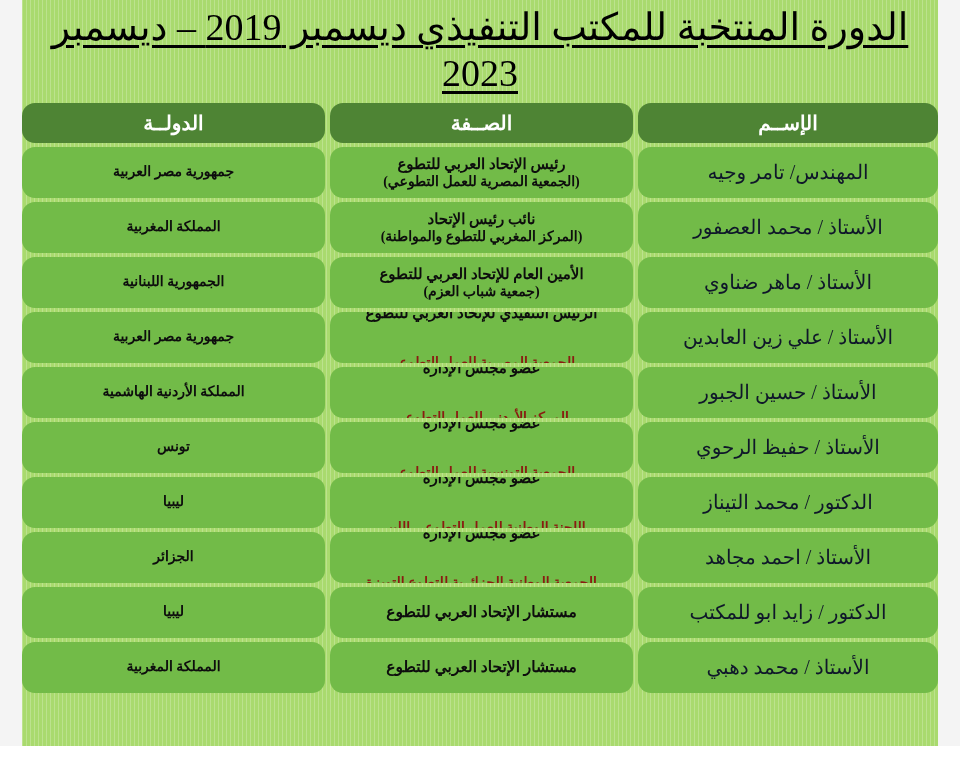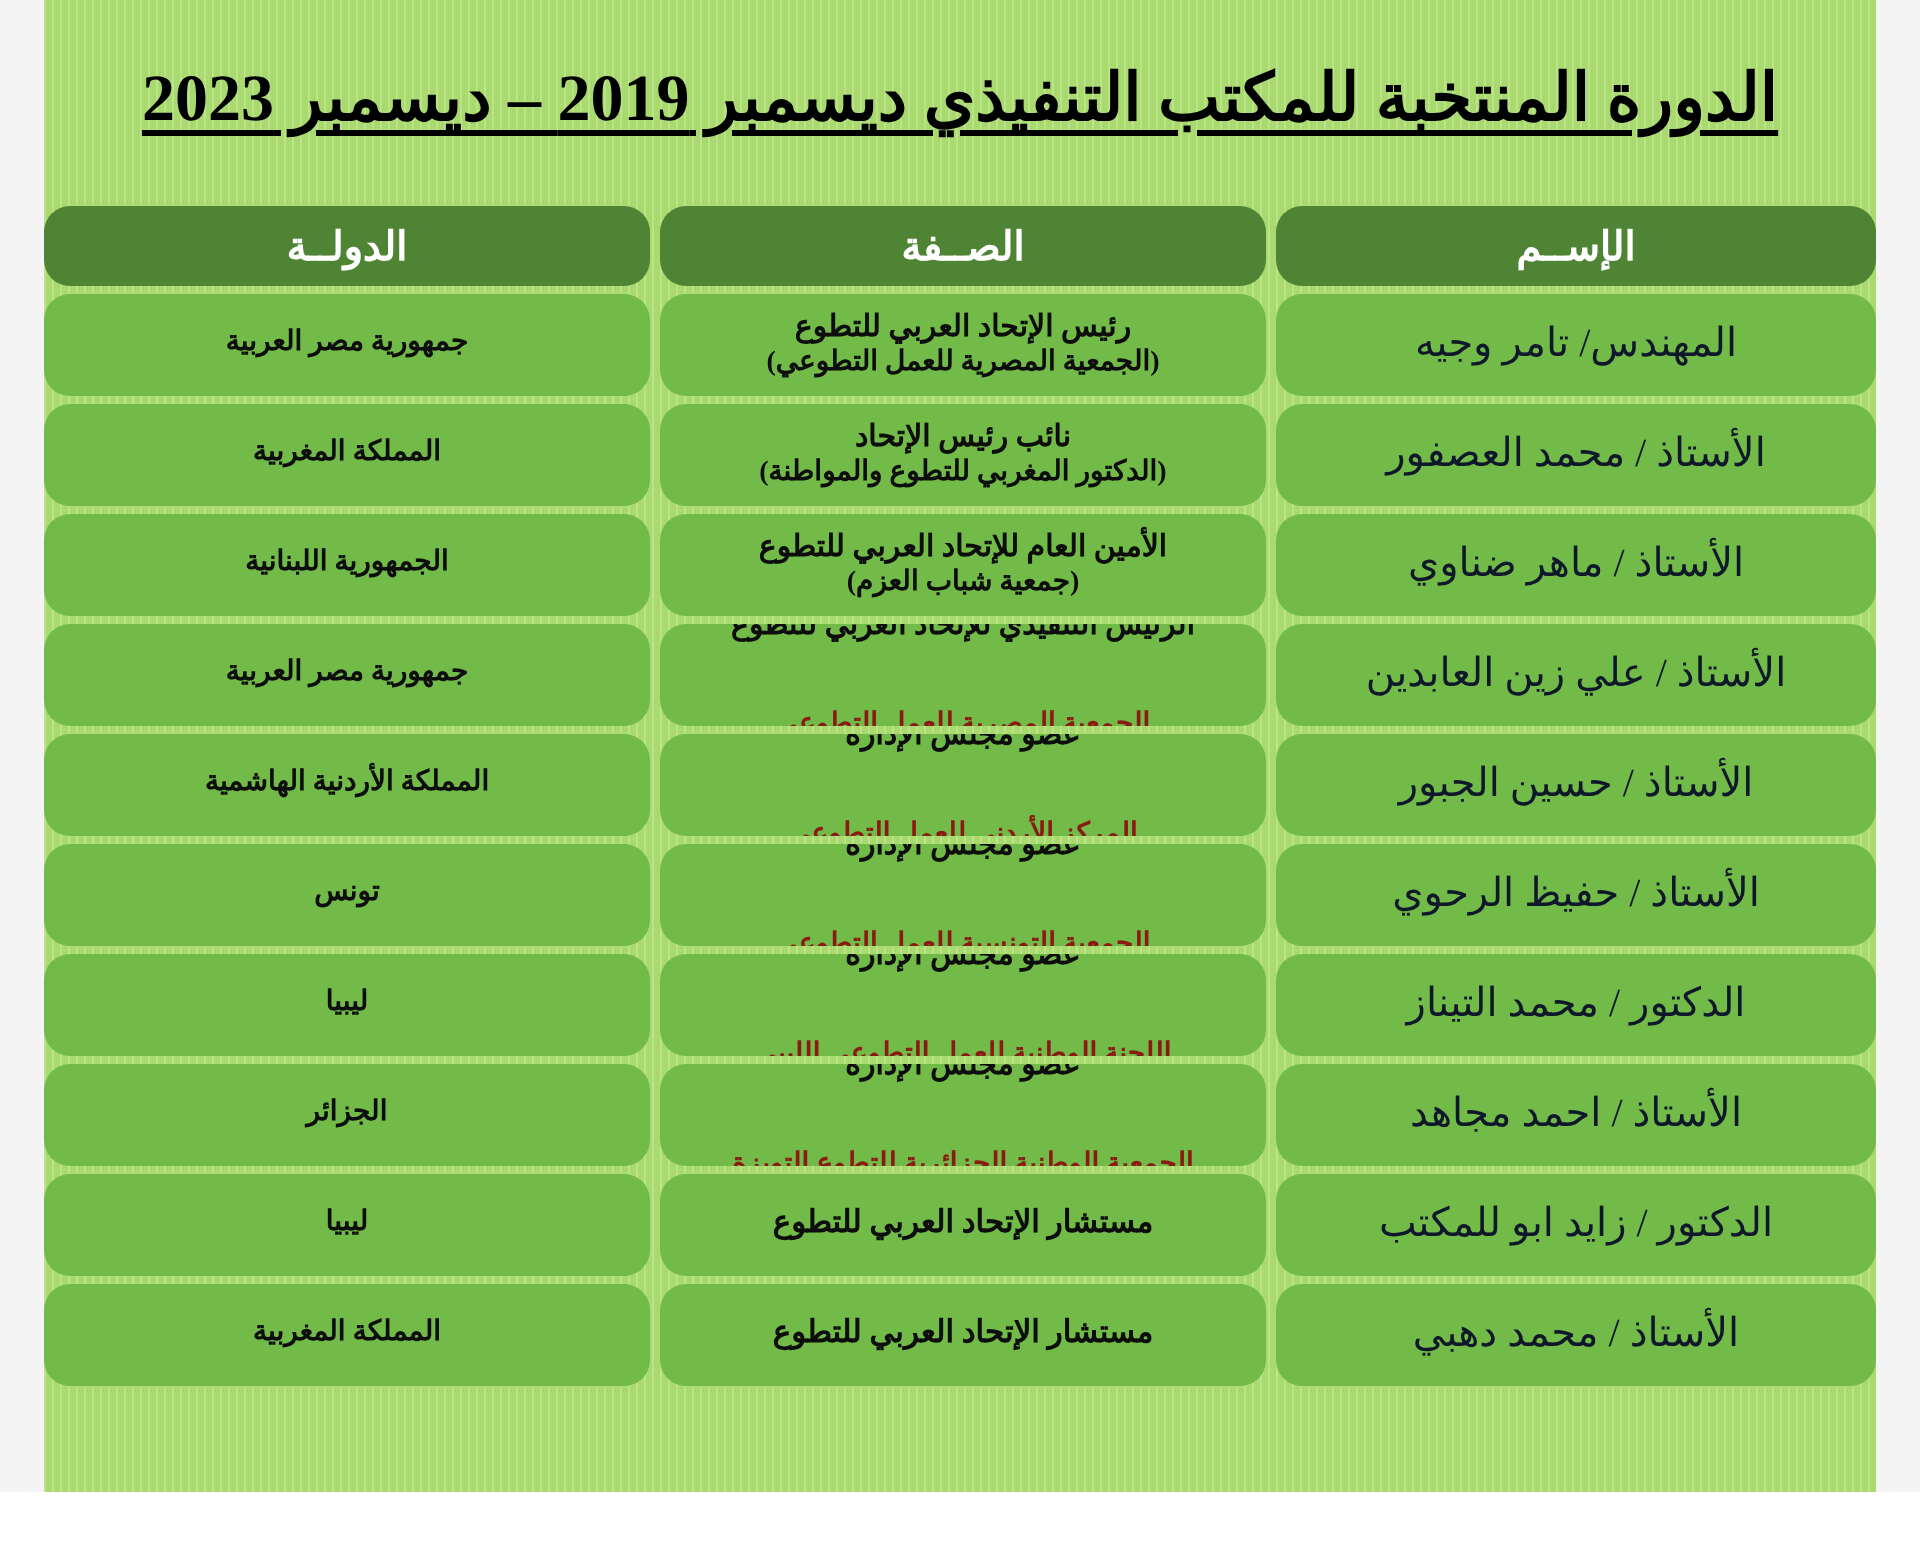--- a/index.html
+++ b/index.html
@@ -55,22 +55,22 @@
     width: 916px;
     height: 100px;
     display: flex;
     align-items: center;
     justify-content: center;
     padding: 0 10px;
     box-sizing: border-box;
   }
   #title {
     font-family: "Liberation Serif", "DejaVu Serif", serif;
-    font-weight: bold;
-    font-size: 33px;
+    font-weight: normal;
+    font-size: 38px;
     line-height: 1.22;
     color: #000000;
     text-align: center;
     text-decoration: underline;
     text-underline-offset: 5px;
     text-decoration-thickness: 3px;
     direction: rtl;
     letter-spacing: 0px;
   }
 
@@ -193,21 +193,21 @@
           <div class="cell col-country">
             <div class="country-text">جمهورية مصر العربية</div>
           </div>
         </div>
         <div class="row body">
           <div class="cell col-name">
             <div class="name-text">الأستاذ / محمد العصفور</div>
           </div>
           <div class="cell col-title">
             <div class="title-line1">نائب رئيس الإتحاد</div>
-            <div class="title-line2">(الدكتور المغربي للتطوع والمواطنة)</div>
+            <div class="title-line2">(المركز المغربي للتطوع والمواطنة)</div>
           </div>
           <div class="cell col-country">
             <div class="country-text">المملكة المغربية</div>
           </div>
         </div>
         <div class="row body">
           <div class="cell col-name">
             <div class="name-text">الأستاذ / ماهر ضناوي</div>
           </div>
           <div class="cell col-title">

